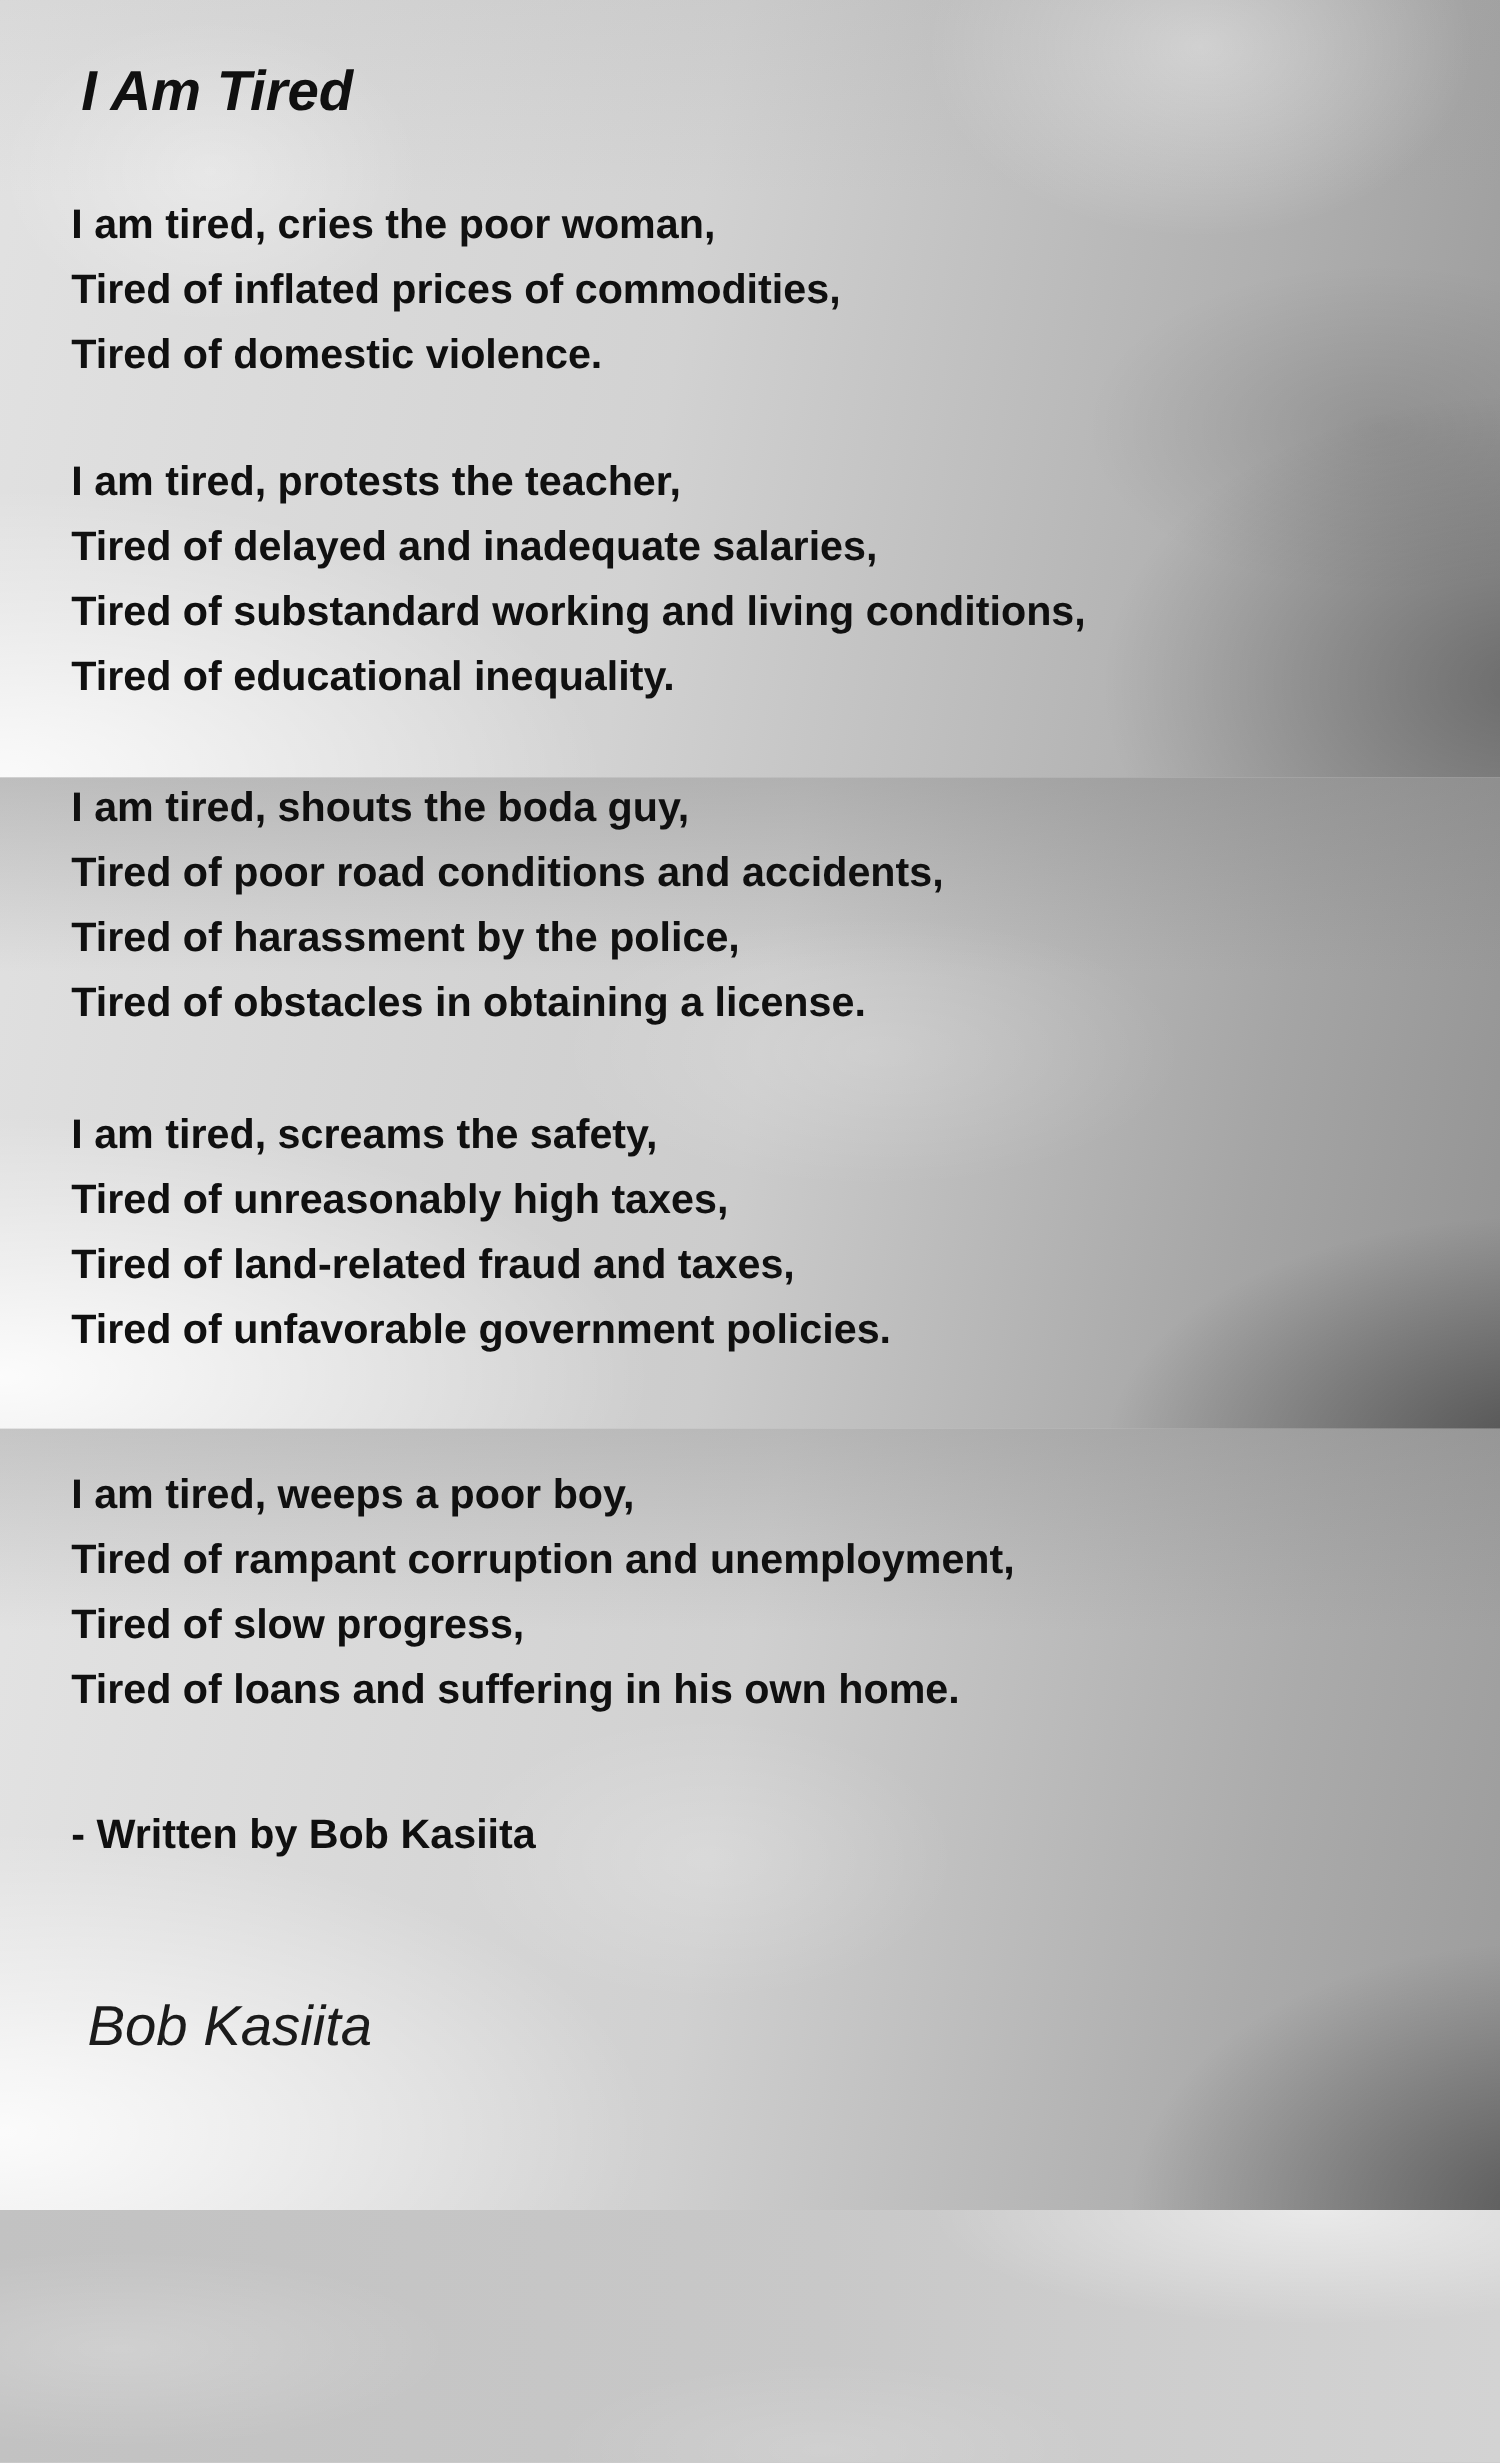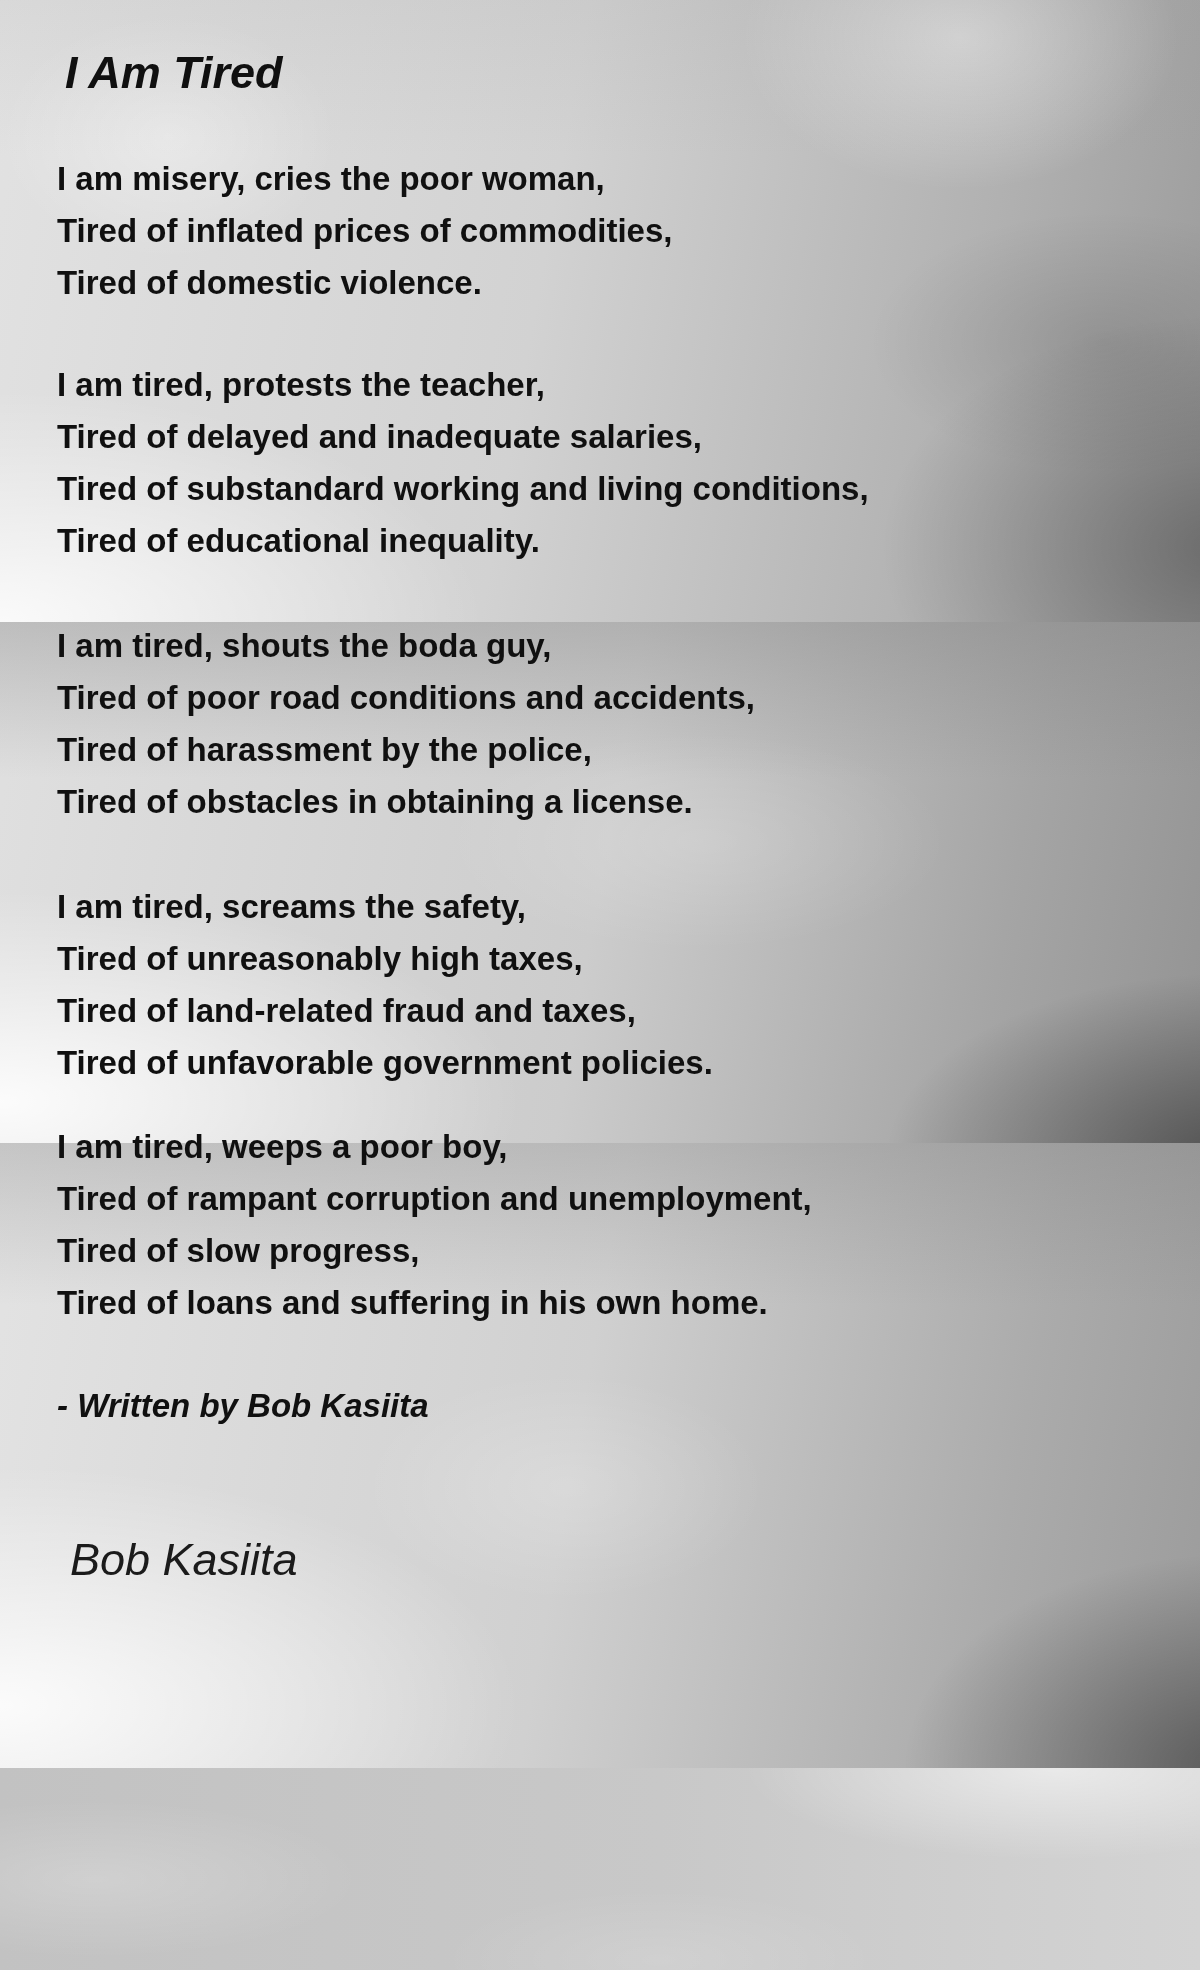--- a/index.html
+++ b/index.html
@@ -72,29 +72,29 @@
     font-weight: bold;
     white-space: nowrap;
     font-style: italic;
   }
   .stanza { margin: 0; }
   .stanza-1 { margin-top: 51px; }
   .stanza-2 { margin-top: 54px; }
   .stanza-3 { margin-top: 50px; }
   .stanza-4 { margin-top: 53px; }
   .stanza-5 { margin-top: 53px; }
-  .stanza-6 { margin-top: 32px; }
+  .stanza-6 { margin-top: 80px; }
   .poem-line, .written-by {
     height: 52px;
     line-height: 52px;
     font-size: 33px;
     font-weight: bold;
     white-space: nowrap;
   }
-  .written-by { margin-top: 51px; font-style: italic; }
+  .written-by { margin-top: 64px; }
   .signature {
     margin: 98px 0 0 13px;
     height: 60px;
     line-height: 60px;
     font-size: 45px;
     font-style: italic;
     font-weight: normal;
     color: #1b1b1b;
     white-space: nowrap;
   }
@@ -106,21 +106,21 @@
 <div class="bg-band" id="band-2"></div>
 <div class="bg-band" id="band-3"></div>
 <div class="bg-band" id="band-4"></div>
 
 <div class="poem-layer">
 
   <h1 class="poem-title">I Am Tired</h1>
 
 
   <div class="stanza stanza-2">
-    <div class="poem-line">I am misery, cries the poor woman,</div>
+    <div class="poem-line">I am tired, cries the poor woman,</div>
     <div class="poem-line">Tired of inflated prices of commodities,</div>
     <div class="poem-line">Tired of domestic violence.</div>
   </div>
 
   <div class="stanza stanza-3">
     <div class="poem-line">I am tired, protests the teacher,</div>
     <div class="poem-line">Tired of delayed and inadequate salaries,</div>
     <div class="poem-line">Tired of substandard working and living conditions,</div>
     <div class="poem-line">Tired of educational inequality.</div>
   </div>

